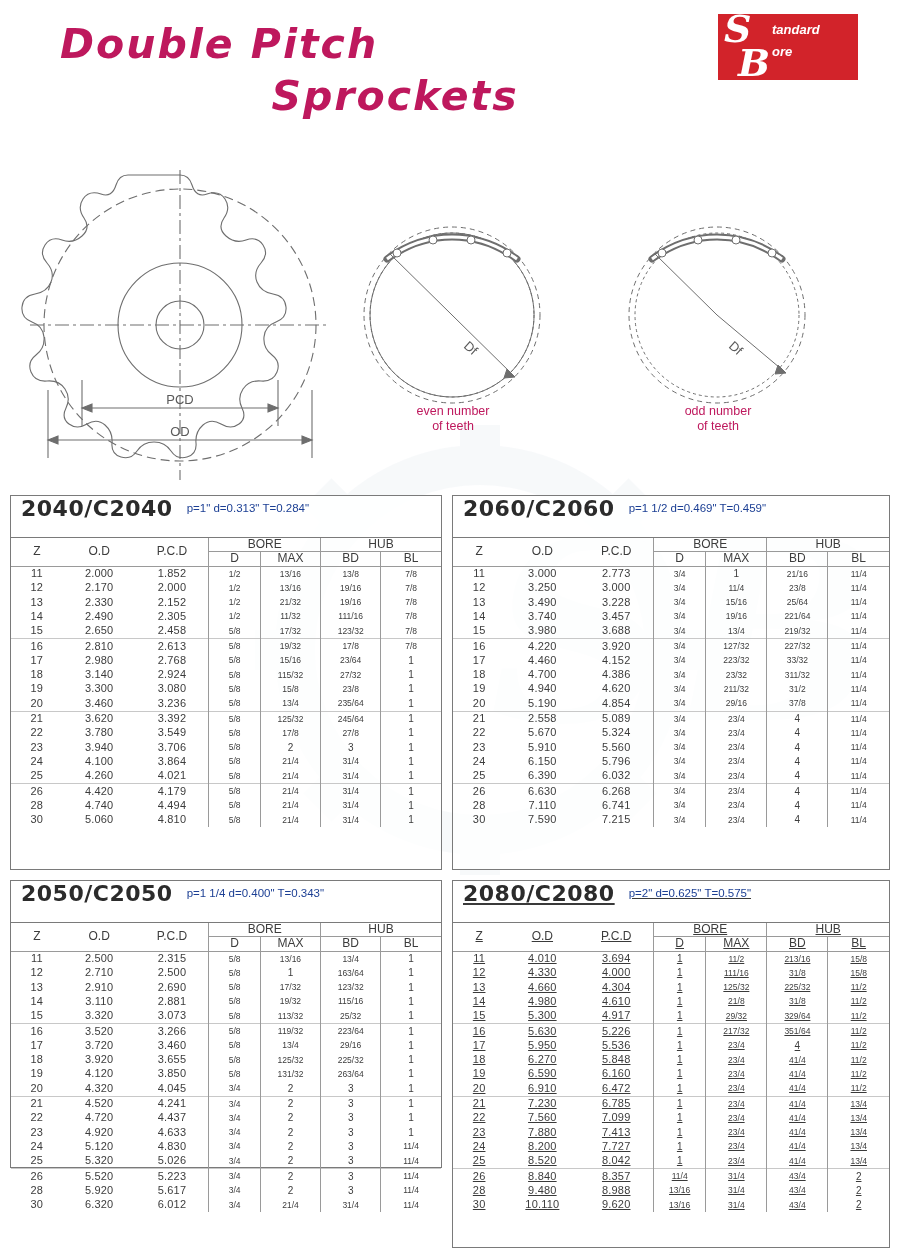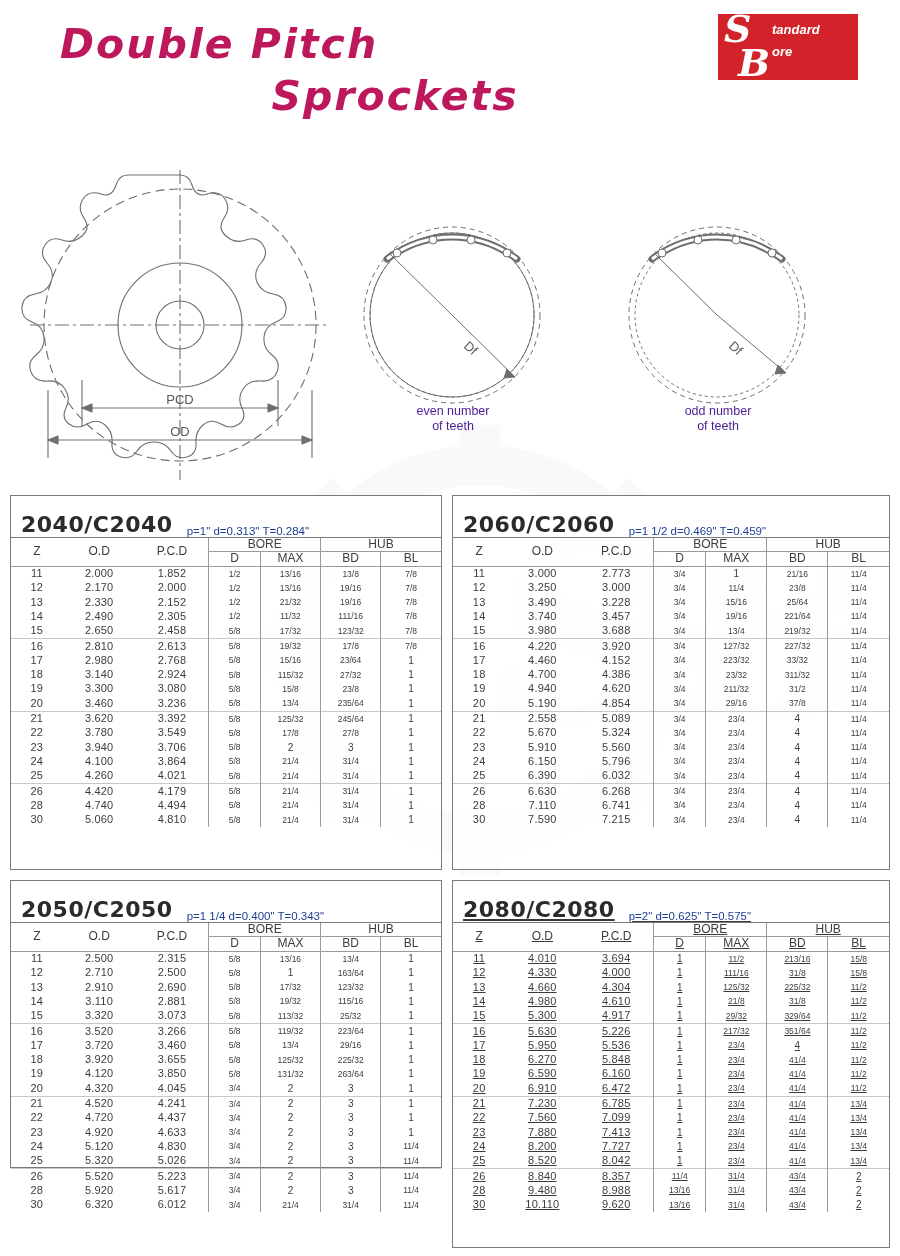--- a/index.html
+++ b/index.html
@@ -54,34 +54,34 @@
     position:absolute; left:54px;
     font-family:"Liberation Sans", sans-serif;
     font-weight:bold; font-style:italic; font-size:13px;
   }
   .logo .w1 { top:8px; }
   .logo .w2 { top:30px; }
 
   
   .diagrams { position:absolute; left:0; top:140px; width:900px; height:340px; z-index:2;}
   .dlabel {
-    position:absolute; text-align:center; font-size:12.5px; color:#4c1d95;
+    position:absolute; text-align:center; font-size:12.5px; color:#be185d;
     font-family:"Liberation Sans", sans-serif;
   }
 
   
   .tbl-box {
     position:absolute;
     border:1px solid #7a7a7a;
     background:rgba(255,255,255,0.72);
     z-index:2;
   }
   .tbl-head {
     height:42px; border-bottom:1px solid #7a7a7a;
-    display:flex; align-items:flex-end; padding:0 10px;
+    display:flex; align-items:flex-start; padding:0 10px;
     background:rgba(255,255,255,0.55);
   }
   .tbl-name {
     font-family:"DejaVu Sans", sans-serif;
     font-weight:bold; font-size:22px; color:#2b2b2b; letter-spacing:0.5px;
   }
   .tbl-spec {
     font-size:11.5px; color:#1c3f94; margin-left:14px; padding-top:6px;
     font-family:"Liberation Sans", sans-serif;
   }

